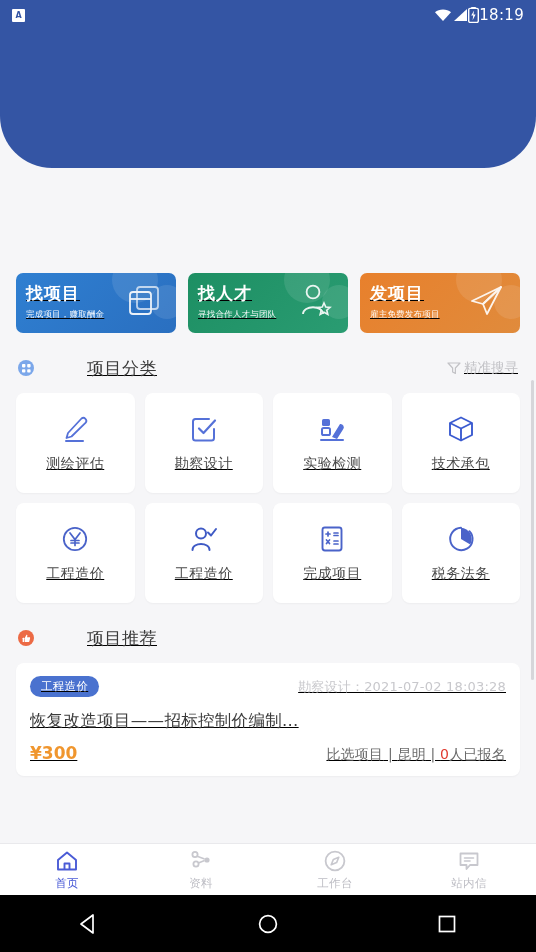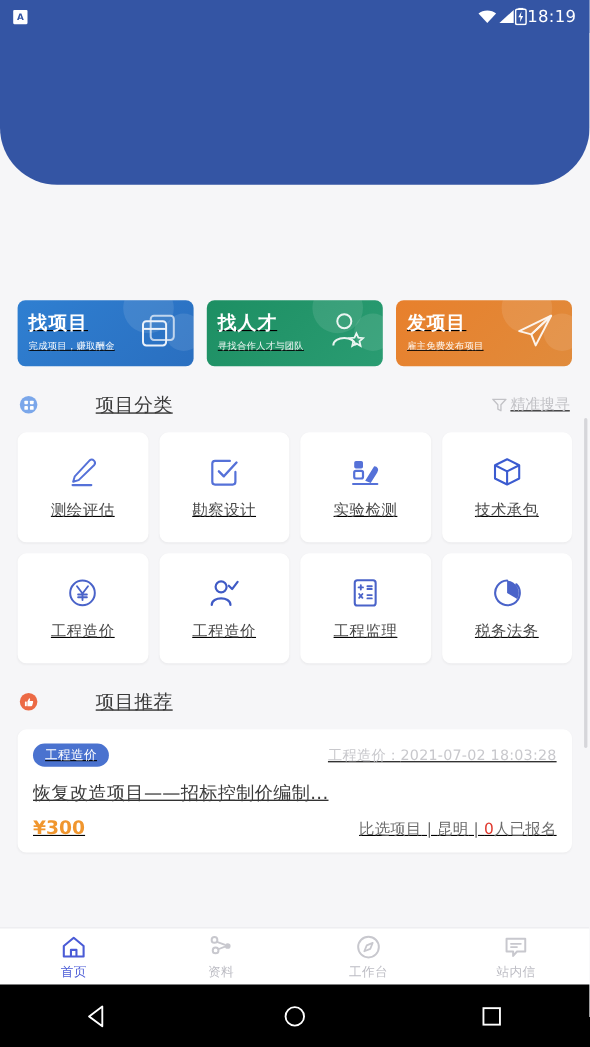--- a/index.html
+++ b/index.html
@@ -310,21 +310,21 @@
       <div class="cat">
         <div class="cat-ico">
           <svg width="28" height="28" viewBox="0 0 28 28">
             <rect x="4.5" y="2.5" width="19" height="23" rx="2.4" fill="none" stroke="#4a63c9" stroke-width="1.9"></rect>
             <path d="M8 9 L12 9 M10 7 L10 11" stroke="#4a63c9" stroke-width="1.7" stroke-linecap="round"></path>
             <path d="M16 8 L20 8 M16 10.5 L20 10.5" stroke="#4a63c9" stroke-width="1.7" stroke-linecap="round"></path>
             <path d="M8.5 15 L11.5 18.5 M11.5 15 L8.5 18.5" stroke="#4a63c9" stroke-width="1.7" stroke-linecap="round"></path>
             <path d="M16 16 L20 16 M16 19 L20 19" stroke="#4a63c9" stroke-width="1.7" stroke-linecap="round"></path>
           </svg>
         </div>
-        <div class="cat-label">工程监理</div>
+        <div class="cat-label">完成项目</div>
       </div>
 
       <div class="cat">
         <div class="cat-ico">
           <svg width="28" height="28" viewBox="0 0 28 28">
             <path d="M14 14 L14 2.8 A11.2 11.2 0 0 1 23.2 19.5 Z" fill="#4a63c9"></path>
             <path d="M22.4 6.2 A11.2 11.2 0 1 1 14 2.8" fill="none" stroke="#4a63c9" stroke-width="1.9" stroke-linecap="round"></path>
           </svg>
         </div>
         <div class="cat-label">税务法务</div>
@@ -338,21 +338,21 @@
           <rect x="0.7" y="4.1" width="1.9" height="4.9" rx=".5" fill="#fff"></rect>
         </svg>
       </span>
       <span class="sec-title">项目推荐</span>
     </div>
 
     <div class="proj-wrap">
       <div class="proj">
         <div class="proj-top">
           <span class="tag">工程造价</span>
-          <span class="proj-time"><span>工程造价：</span><span>2021-07-02 18:03:28</span></span>
+          <span class="proj-time"><span>勘察设计：</span><span>2021-07-02 18:03:28</span></span>
         </div>
         <div class="proj-title">恢复改造项目——招标控制价编制...</div>
         <div class="proj-foot">
           <span class="price">¥300</span>
           <span class="meta"><span>比选项目</span><span> | </span><span>昆明</span><span> | </span><span class="red">0</span><span>人已报名</span></span>
         </div>
       </div>
     </div>
   </div>
 

